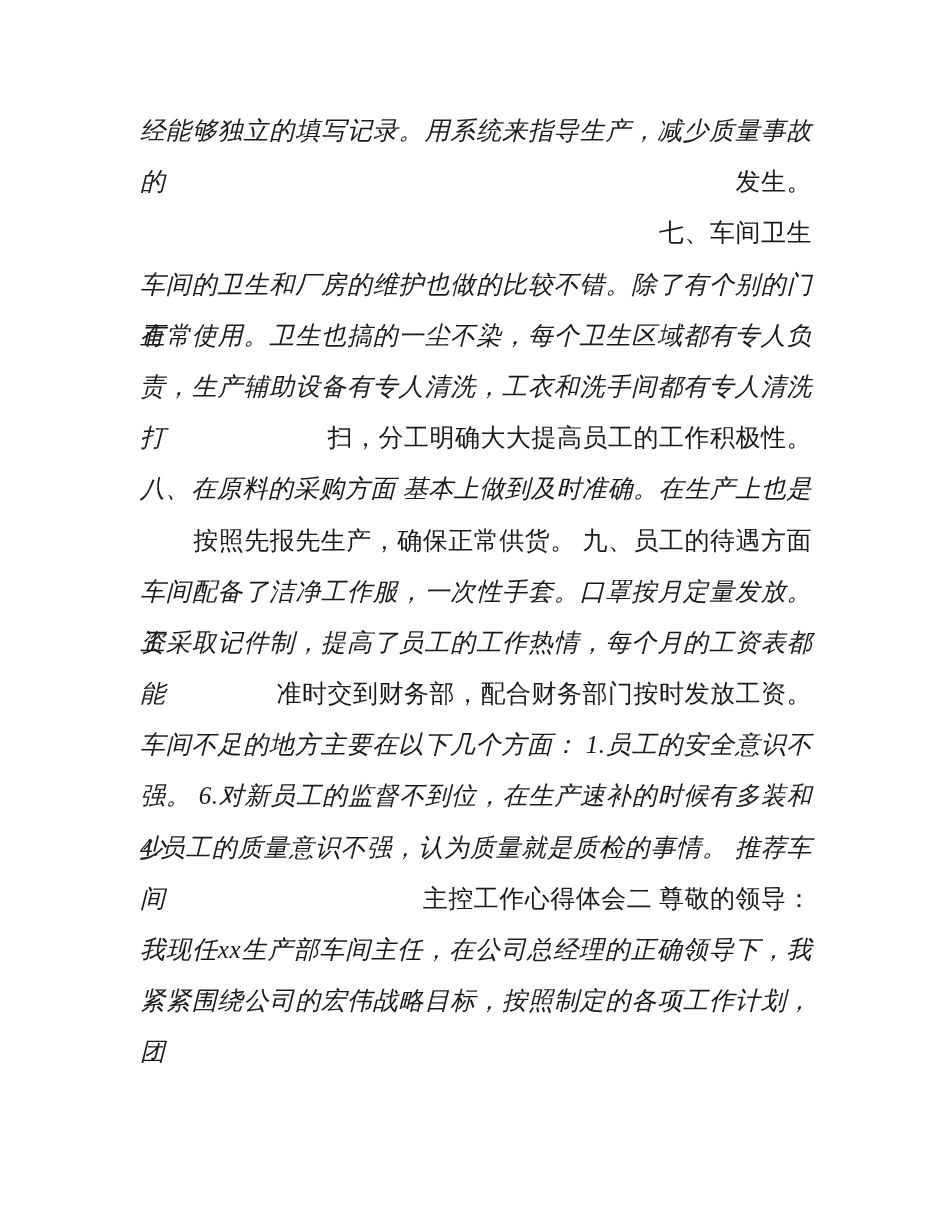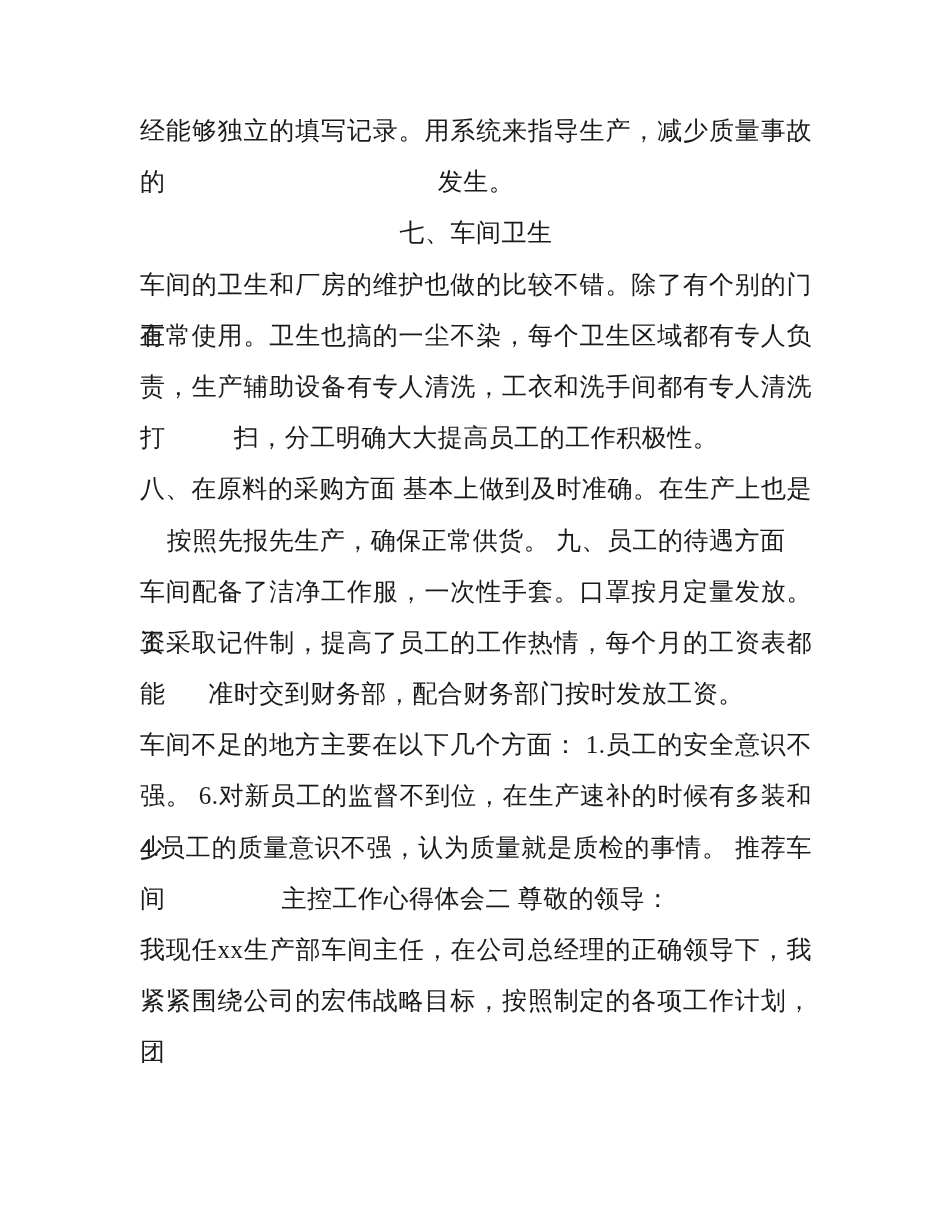--- a/index.html
+++ b/index.html
@@ -21,27 +21,28 @@
     left: 140px;
     top: 105px;
     width: 672px;
   }
   .text-line {
     height: 51.2px;
     line-height: 51.2px;
     font-size: 25px;
     letter-spacing: 0.5px;
     white-space: normal;
-    text-align: center;
+    text-align: right;
     color: #1a1a1a;
   }
   .text-line.justified {
     text-align: justify;
     text-align-last: justify;
     text-justify: distribute;
+    font-style: italic;
   }
 </style>
 </head>
 <body>
 
 <div class="page">
   <div class="text-column" id="text-column">
       <div class="text-line justified">经能够独立的填写记录。用系统来指导生产，减少质量事故的</div>
       <div class="text-line">发生。</div>
       <div class="text-line">七、车间卫生</div>

